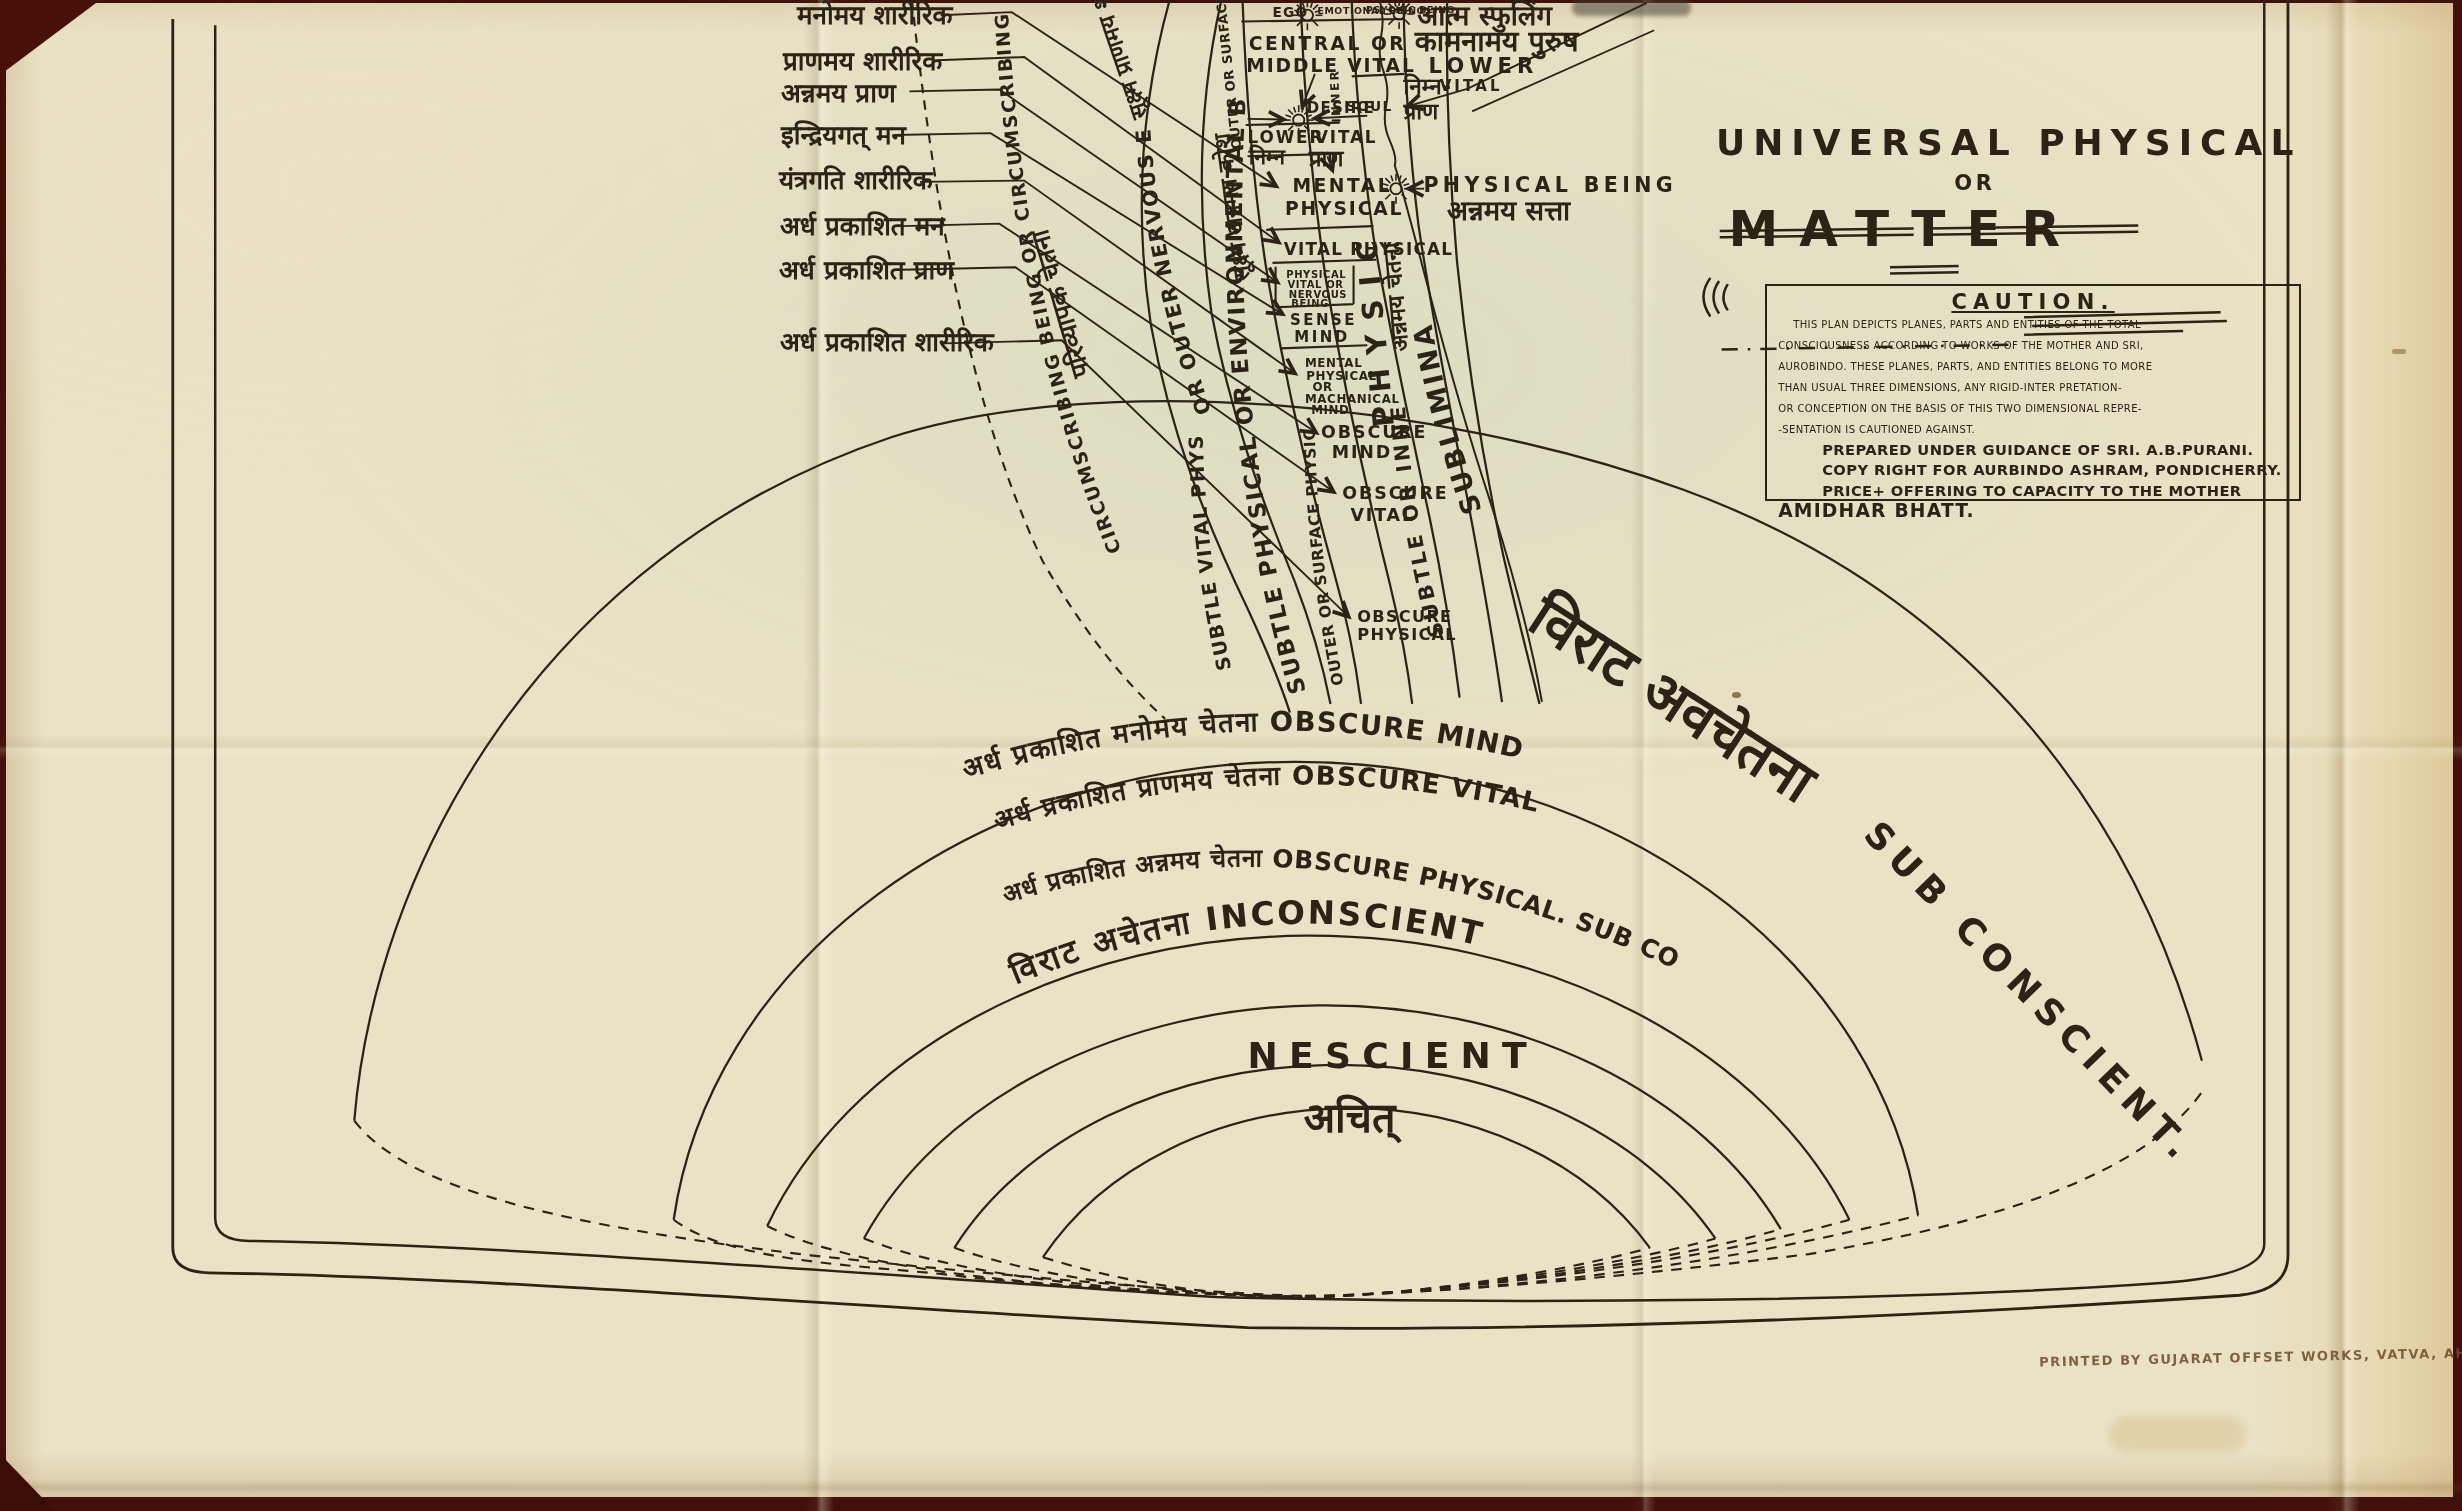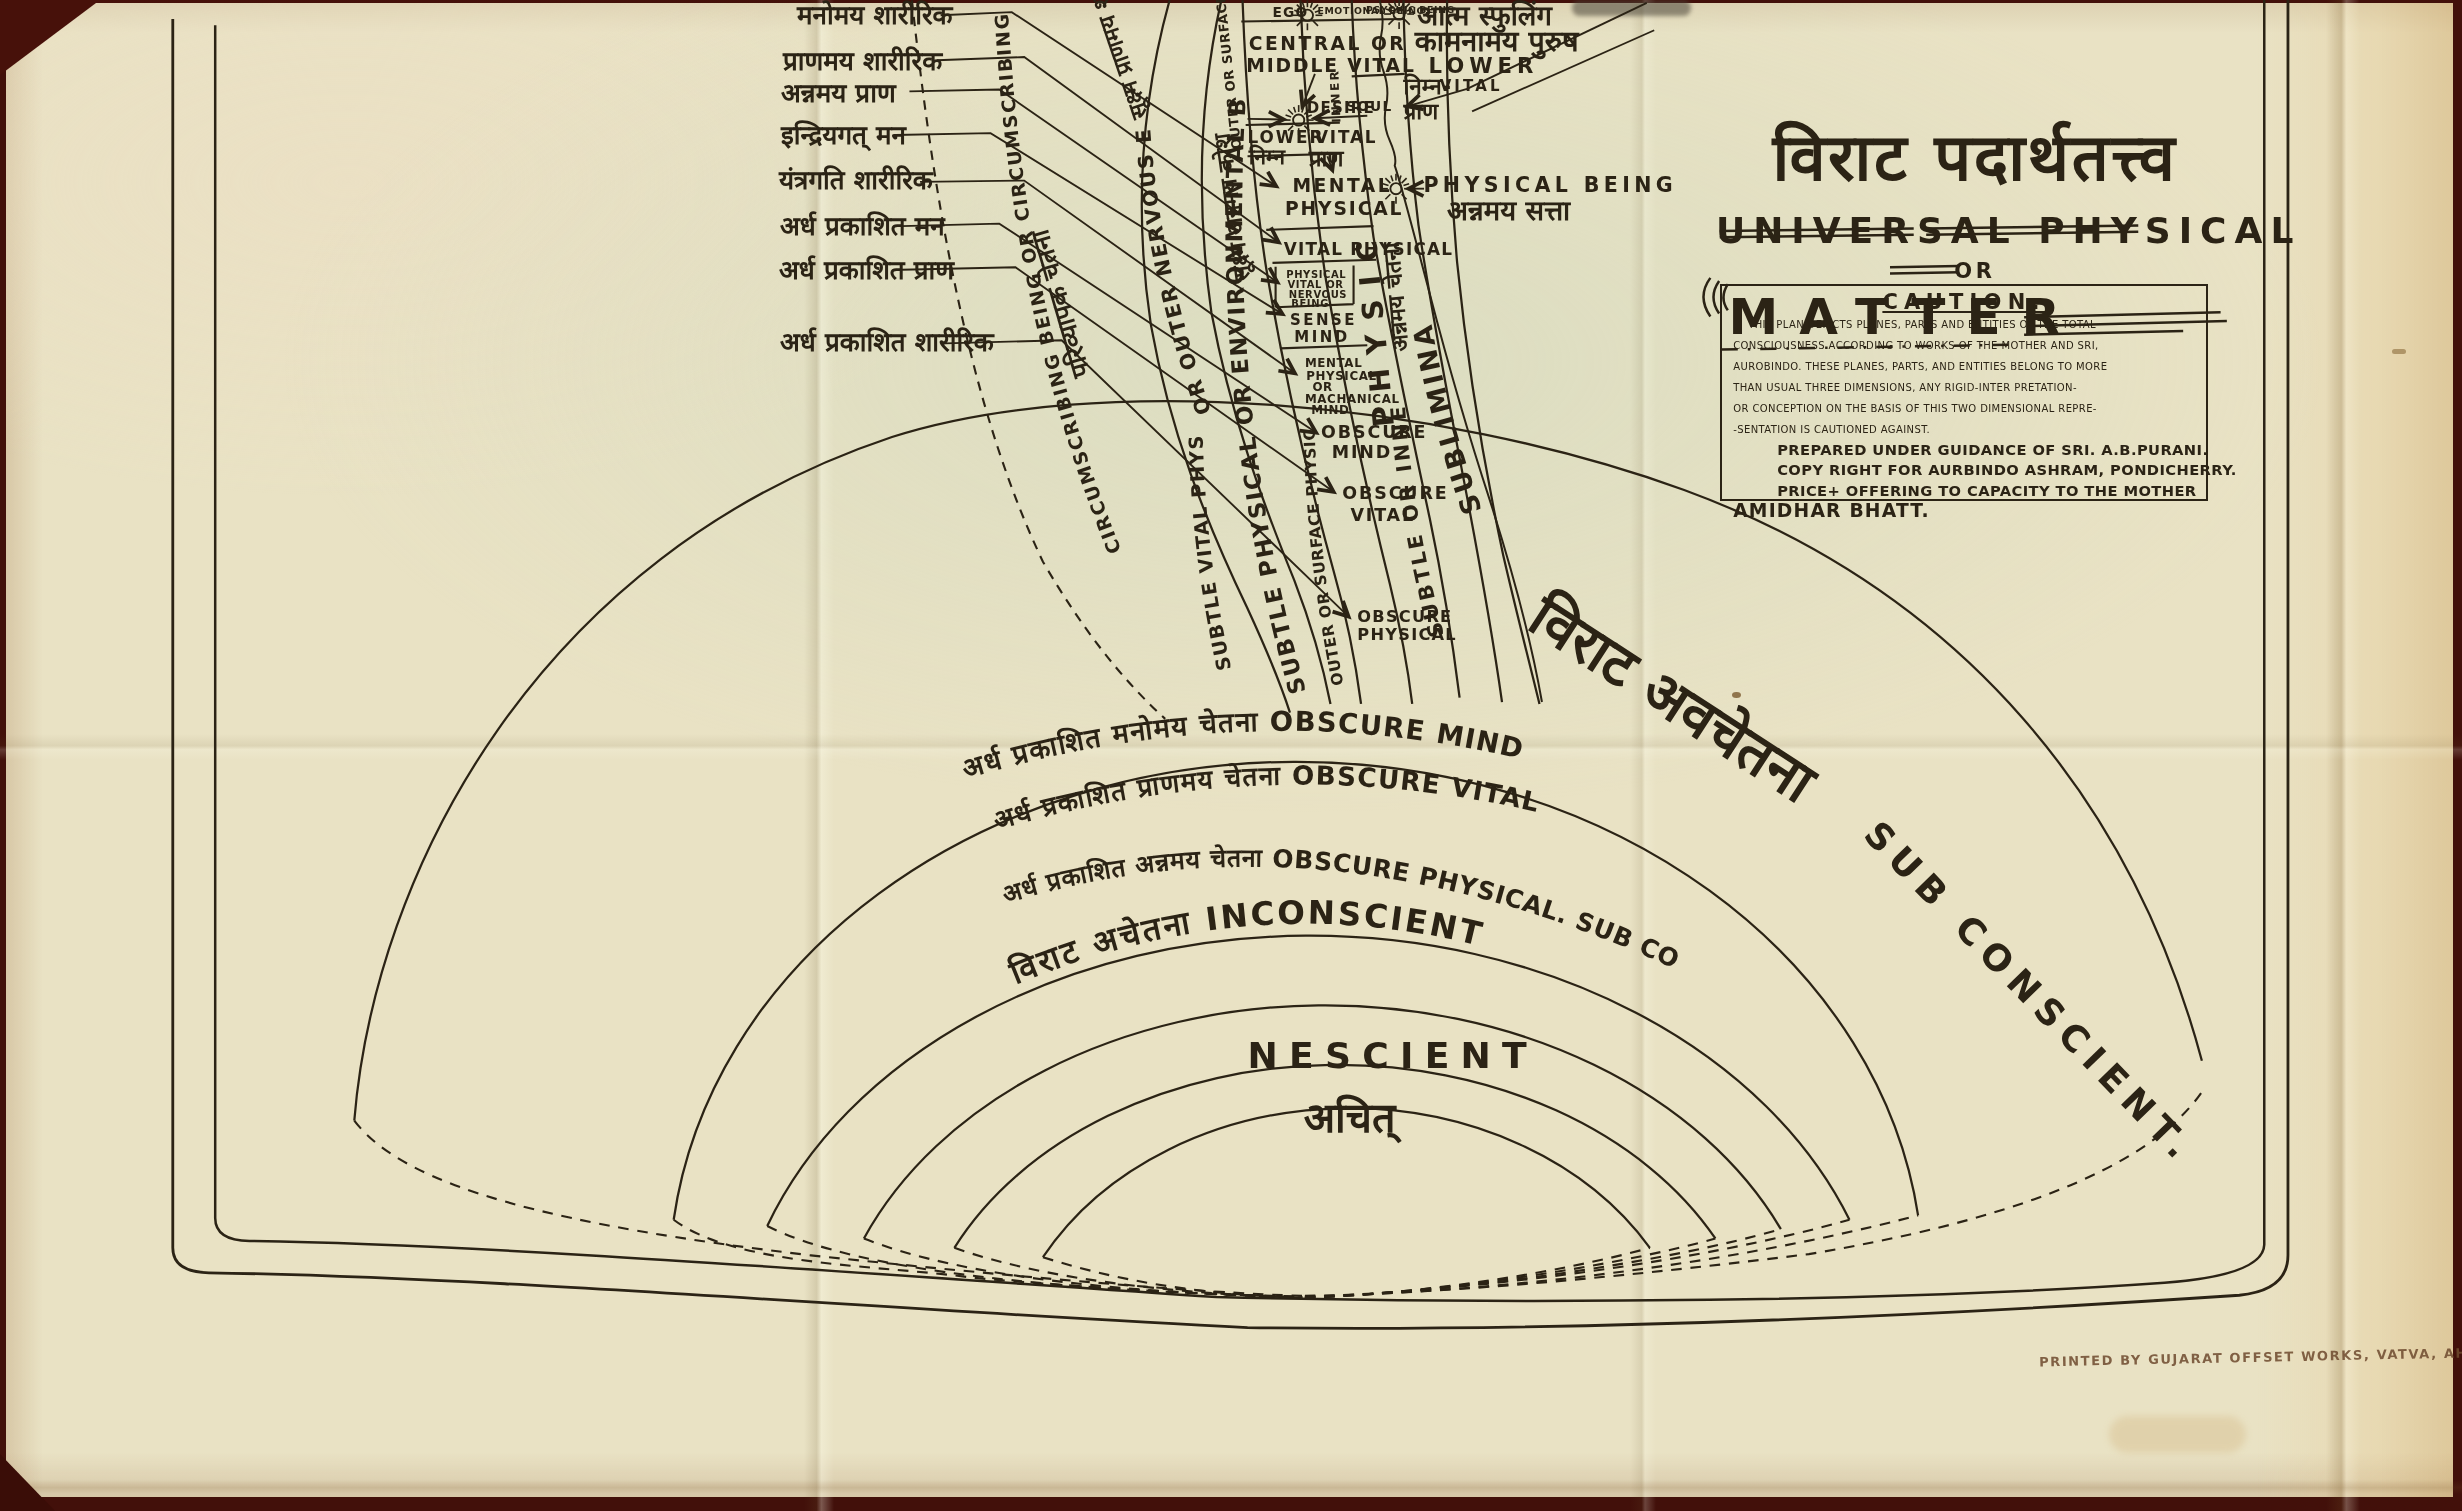--- a/index.html
+++ b/index.html
@@ -24,21 +24,21 @@
   .edge{position:absolute;pointer-events:none;}
   svg{position:absolute;left:0;top:0;}
   svg text{fill:#2b2315;}
   .hand{font-family:"DejaVu Sans", sans-serif;font-weight:bold;}
   #title-block{position:absolute;left:1716px;top:111px;width:518px;color:#2b2315;}
   #title-dev{font-size:65px;font-weight:bold;letter-spacing:2.5px;text-align:center;}
   #title-en{font-size:36px;font-weight:bold;letter-spacing:8px;margin-top:11.2px;text-align:right;white-space:nowrap;}
   #title-or{font-size:21px;font-weight:bold;letter-spacing:3.7px;text-align:center;margin-top:7.5px;}
   #title-matter{font-size:50px;font-weight:bold;letter-spacing:21px;margin-top:5px;margin-left:12.5px;display:inline-block;}
   #caution-box{
-    position:absolute;left:1720px;top:284px;width:488px;height:217px;
+    position:absolute;left:1765px;top:284px;width:536px;height:217px;
     border:2.5px solid #2b2315;color:#2b2315;box-sizing:border-box;padding:3.7px 11.2px 0 11.2px;
   }
   #caution-head{font-size:21px;font-weight:bold;letter-spacing:6.2px;text-align:center;text-decoration:underline;}
   .caution-line{font-size:10px;font-weight:normal;letter-spacing:0.4px;line-height:21px;white-space:nowrap;}
   .credit-line{font-size:14.7px;font-weight:bold;letter-spacing:0.4px;line-height:20.6px;margin-left:44px;white-space:nowrap;}
   #caution-sig{font-size:18.7px;font-weight:bold;letter-spacing:1.2px;margin-right:37px;margin-top:-1.2px;}
   .left-label{position:absolute;font-size:26px;font-weight:bold;color:#2b2315;white-space:nowrap;}
   #printer-line{
     position:absolute;left:2039px;top:1349px;color:#6e4a2e;
     font-size:13px;font-weight:bold;letter-spacing:1.6px;transform:rotate(-1.2deg);opacity:0.85;white-space:nowrap;
@@ -277,21 +277,20 @@
     <path stroke-width="4" d="M2757,370 L3068,366 M2757,380 L3068,376"></path>
     <path stroke-width="4" d="M3088,366 L3428,361 M3088,376 L3428,371"></path>
     <path stroke-width="4" d="M3030,428 L3140,426 M3030,438 L3140,436"></path>
     <path stroke-width="4" d="M3245,508 L3560,500 M3258,522 L3570,514 M3245,536 L3500,530"></path>
     <path stroke-width="4" stroke-dasharray="26 16 4 16" d="M2760,560 L3230,552"></path>
     <path stroke-width="4" d="M2742,445 q-22,30 0,62 M2756,450 q-18,26 0,52 M2770,455 q-14,22 0,42"></path>
   </g>
 </svg>
 
 <div id="title-block">
-  <div id="title-dev">विराट पदार्थतत्त्व</div>
   <div id="title-en">UNIVERSAL PHYSICAL</div>
   <div id="title-or">OR</div>
   <div><span id="title-matter">MATTER</span></div>
 </div>
 
 <div id="caution-box">
   <div id="caution-head">CAUTION.</div>
   <div class="caution-line" style="text-indent:15px;">THIS PLAN DEPICTS PLANES, PARTS AND ENTITIES OF THE TOTAL</div>
   <div class="caution-line">CONSCIOUSNESS ACCORDING TO WORKS OF THE MOTHER AND SRI,</div>
   <div class="caution-line">AUROBINDO. THESE PLANES, PARTS, AND ENTITIES BELONG TO MORE</div>

